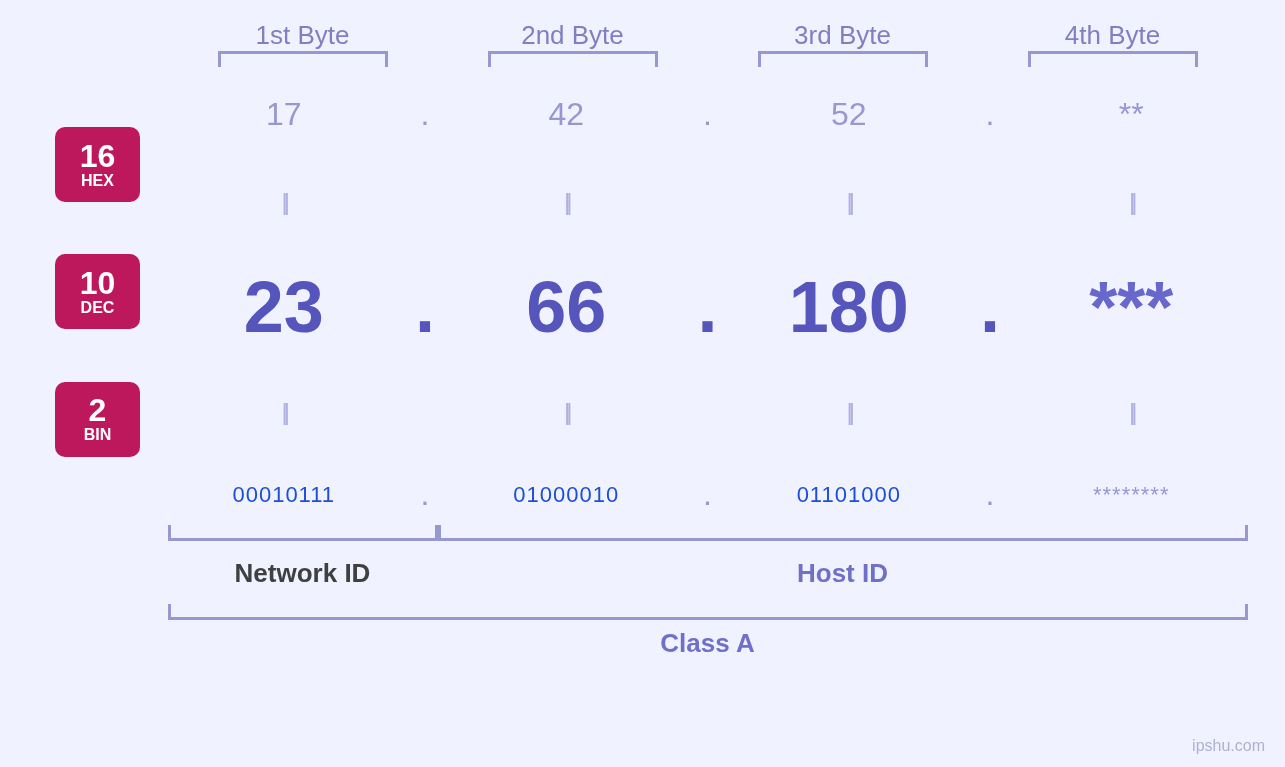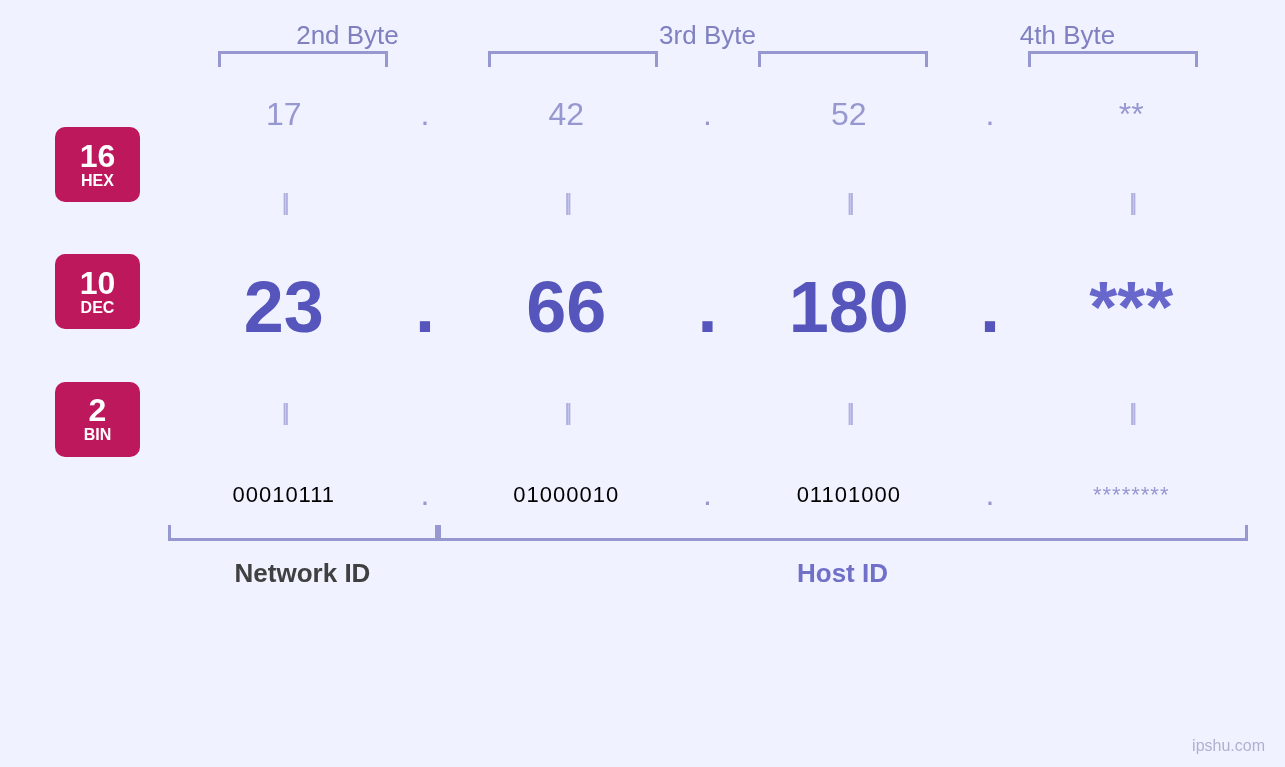--- a/index.html
+++ b/index.html
@@ -190,21 +190,21 @@
     }
 
     .dec-masked {
       color: #6868cc;
       font-size: 72px;
       font-weight: bold;
     }
 
     
     .bin-value {
-      color: #000000;
+      color: #1d4ed8;
       font-size: 22px;
       letter-spacing: 1px;
     }
 
     .bin-masked {
       color: #9898d0;
       font-size: 22px;
       letter-spacing: 1px;
     }
 
@@ -293,20 +293,21 @@
       color: #9898d0;
       font-size: 32px;
     }
   </style>
 </head>
 <body>
 
 <div class="main-container">
 
   <div class="byte-headers">
+    <div class="byte-header">1st Byte</div>
     <div class="byte-header">2nd Byte</div>
     <div class="byte-header">3rd Byte</div>
     <div class="byte-header">4th Byte</div>
   </div>
 
   <div class="brackets-row">
     <div class="bracket">
       <div class="bracket-line"></div>
     </div>
     <div class="bracket">
@@ -438,16 +439,20 @@
     <div class="bottom-brackets">
       <div class="network-bracket"></div>
       <div class="host-bracket"></div>
     </div>
     <div class="id-labels">
       <div class="network-id-label">Network ID</div>
       <div class="host-id-label">Host ID</div>
     </div>
   </div>
 
+  <div class="class-section">
+    <div class="class-bracket"></div>
+    <div class="class-label">Class A</div>
+  </div>
 
 </div>
 
 <div class="watermark">ipshu.com</div>
 
 </body></html>

